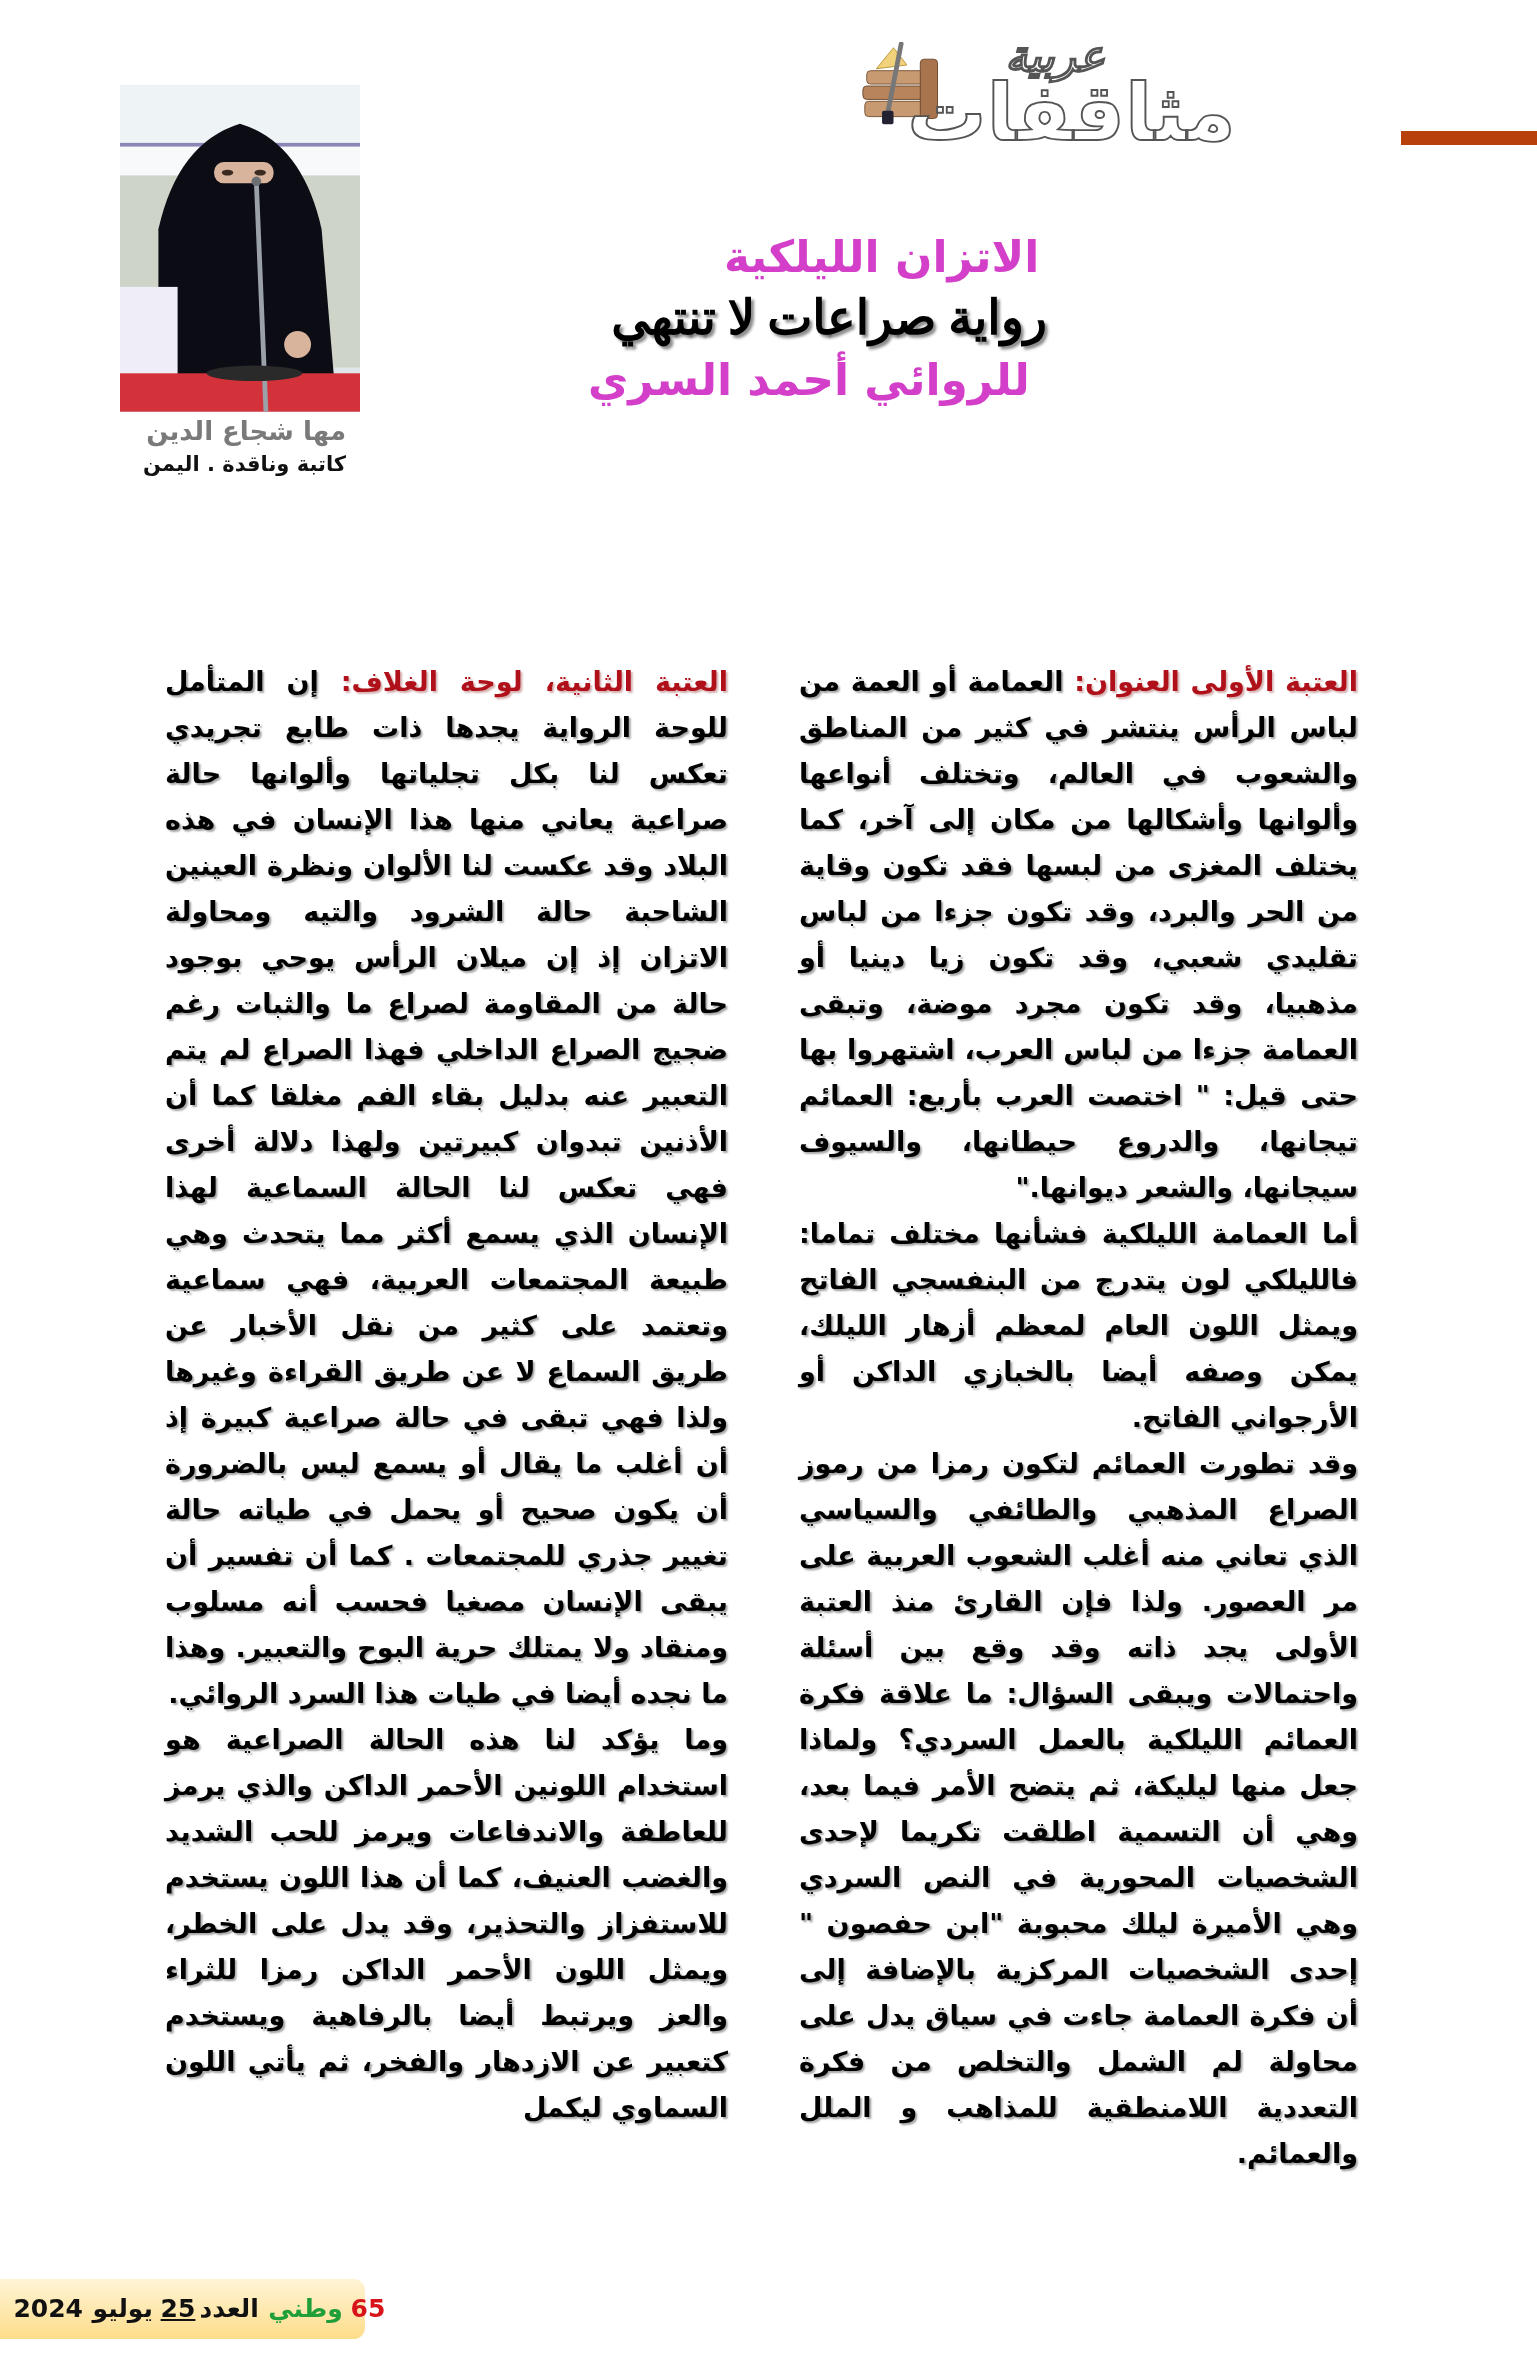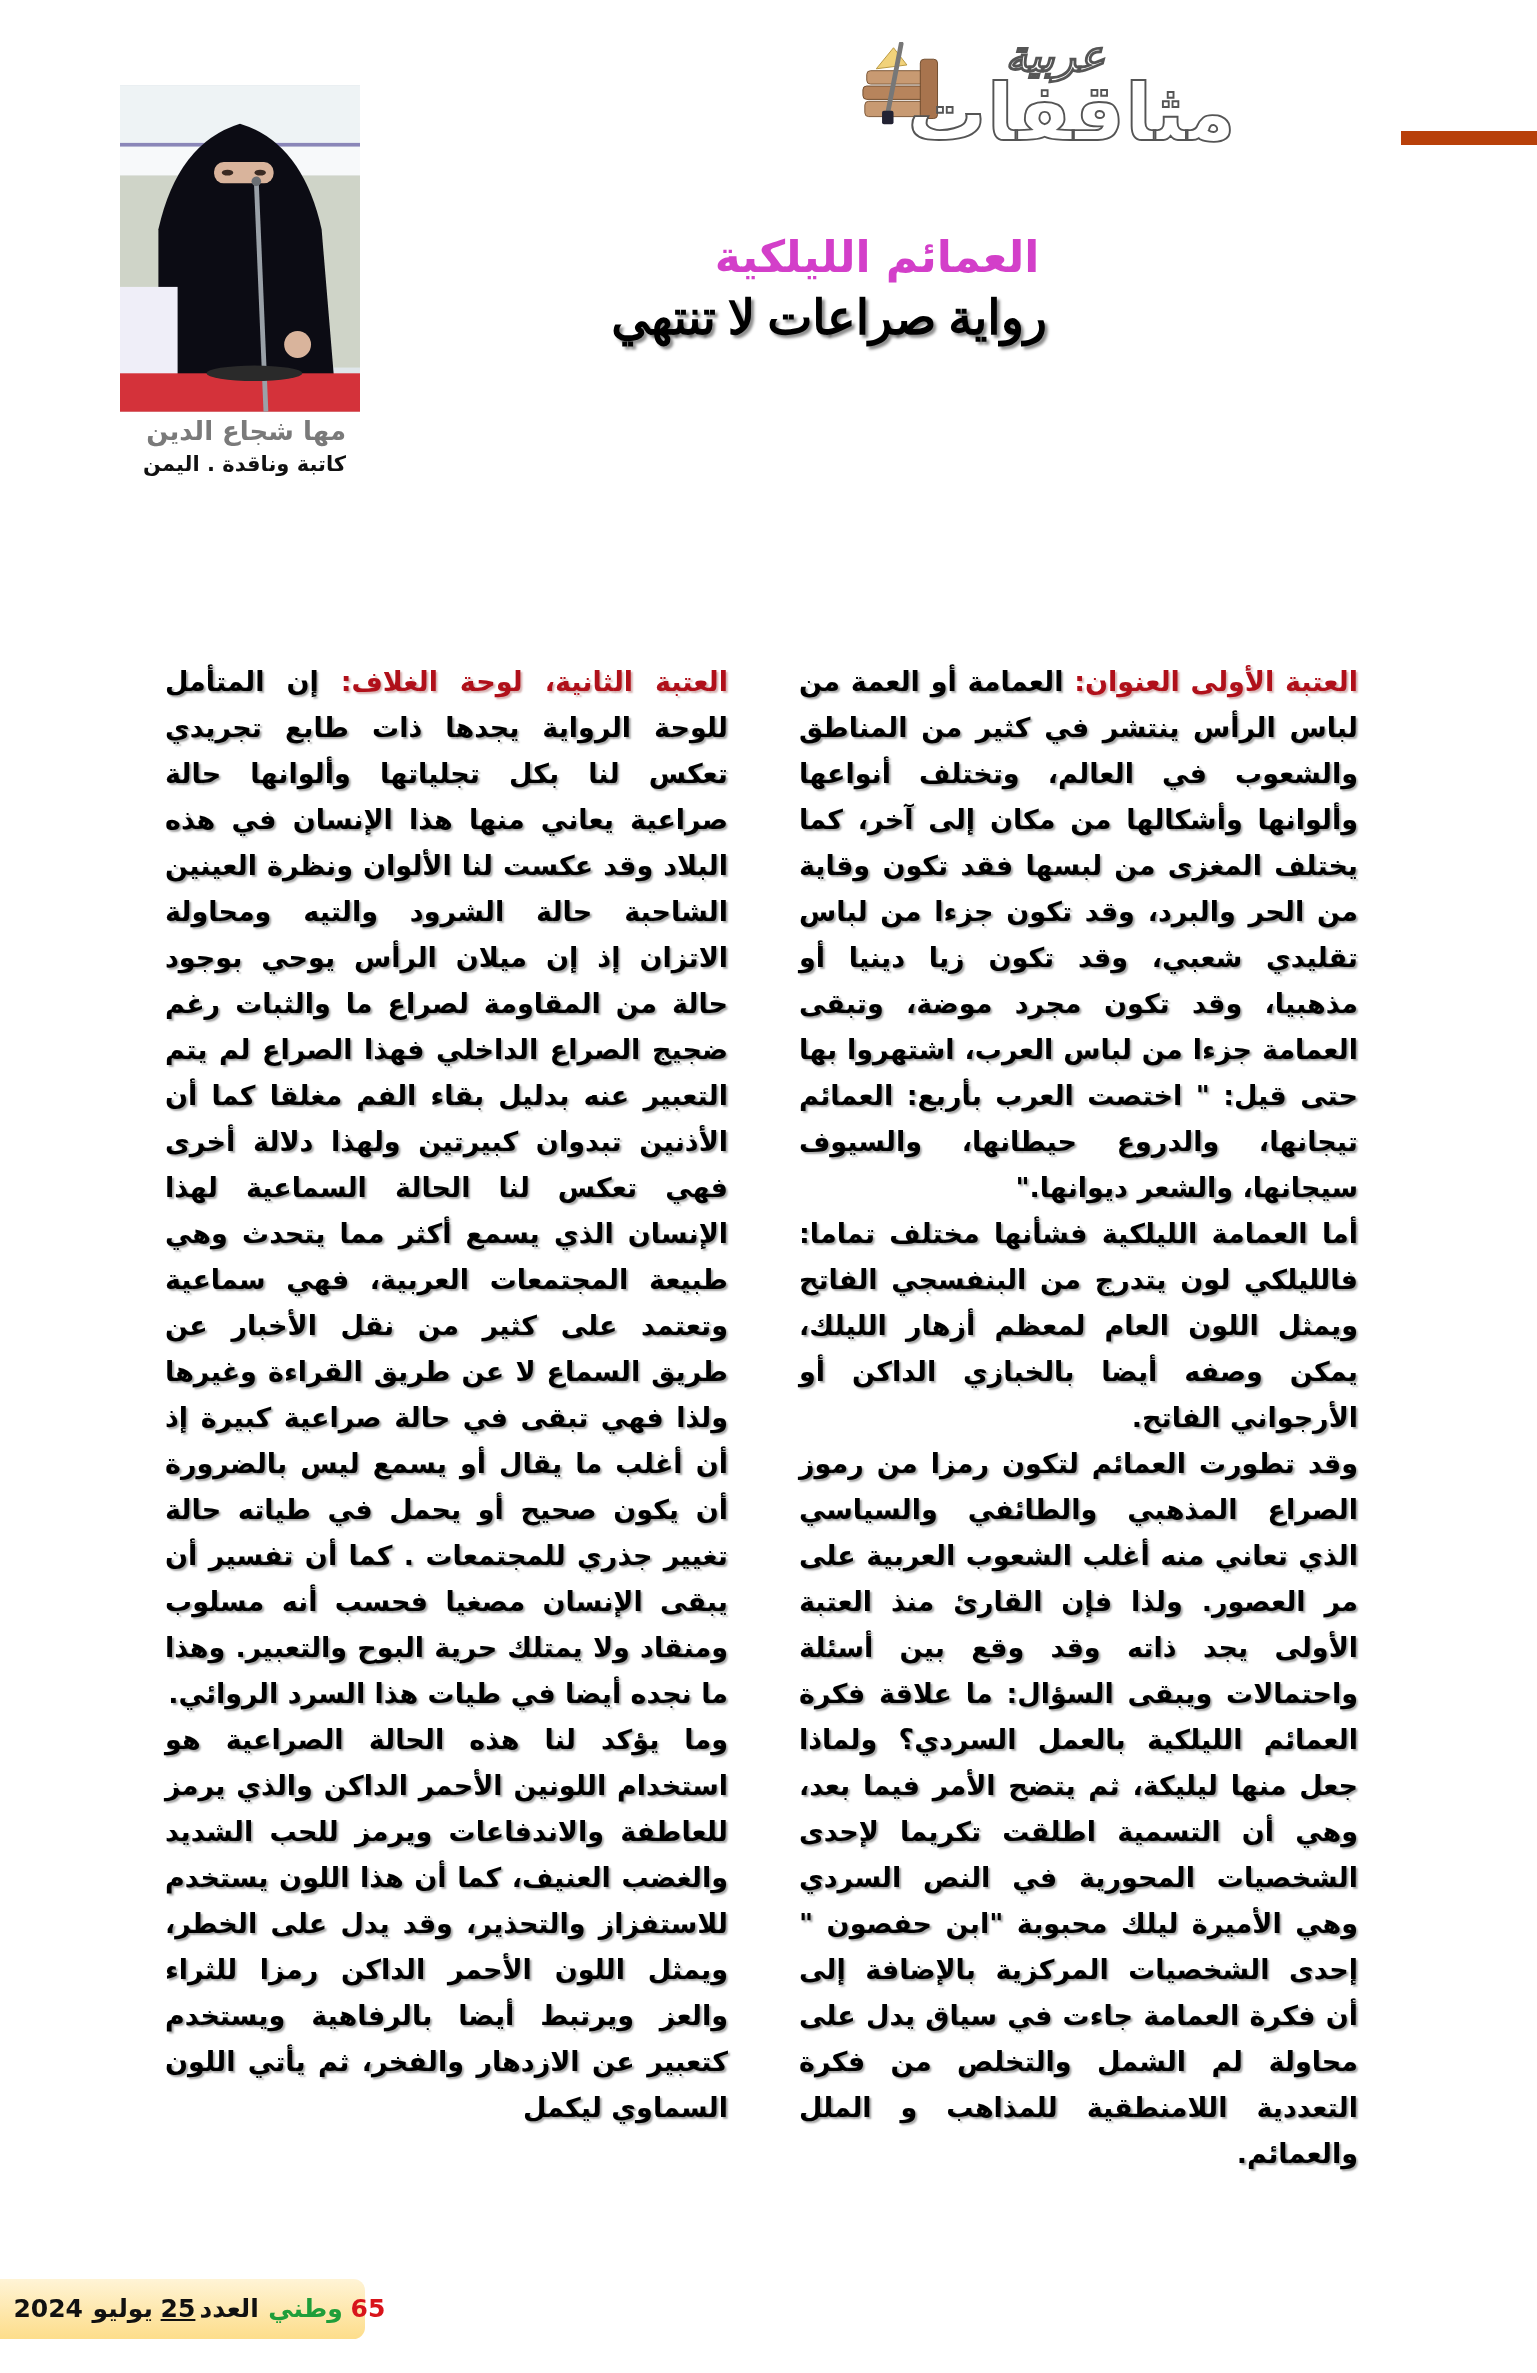--- a/index.html
+++ b/index.html
@@ -97,22 +97,23 @@
     <line x1="142" y1="100" x2="152" y2="340" stroke="#9aa1a8" stroke-width="5"></line>
     <circle cx="142" cy="100" r="5" fill="#6b6f74"></circle>
     <ellipse cx="140" cy="300" rx="50" ry="8" fill="#2a2a2a"></ellipse>
     <circle cx="185" cy="270" r="14" fill="#d9b49c"></circle>
   </svg>
 </div>
 <div class="author-name">مها شجاع الدين</div>
 <div class="author-role">كاتبة وناقدة . اليمن</div>
 
 <div class="titles">
-  <div class="title-1">العمائم الليلكية</div>
+  <div class="title-1">الاتزان الليلكية</div>
   <div class="title-2">رواية صراعات لا تنتهي</div>
+  <div class="title-3">للروائي أحمد السري</div>
 </div>
 
 <div class="col col-right">
   <p><span class="lead">العتبة الأولى العنوان:</span> <span>العمامة أو العمة من لباس الرأس ينتشر في كثير من المناطق والشعوب في العالم، وتختلف أنواعها وألوانها وأشكالها من مكان إلى آخر، كما يختلف المغزى من لبسها فقد تكون وقاية من الحر والبرد، وقد تكون جزءا من لباس تقليدي شعبي، وقد تكون زيا دينيا أو مذهبيا، وقد تكون مجرد موضة، وتبقى العمامة جزءا من لباس العرب، اشتهروا بها حتى قيل: " اختصت العرب بأربع: العمائم تيجانها، والدروع حيطانها، والسيوف سيجانها، والشعر ديوانها."</span></p>
   <p>أما العمامة الليلكية فشأنها مختلف تماما: فالليلكي لون يتدرج من البنفسجي الفاتح ويمثل اللون العام لمعظم أزهار الليلك، يمكن وصفه أيضا بالخبازي الداكن أو الأرجواني الفاتح.</p>
   <p>وقد تطورت العمائم لتكون رمزا من رموز الصراع المذهبي والطائفي والسياسي الذي تعاني منه أغلب الشعوب العربية على مر العصور. ولذا فإن القارئ منذ العتبة الأولى يجد ذاته وقد وقع بين أسئلة واحتمالات ويبقى السؤال: ما علاقة فكرة العمائم الليلكية بالعمل السردي؟ ولماذا جعل منها ليليكة، ثم يتضح الأمر فيما بعد، وهي أن التسمية اطلقت تكريما لإحدى الشخصيات المحورية في النص السردي وهي الأميرة ليلك محبوبة "ابن حفصون " إحدى الشخصيات المركزية بالإضافة إلى أن فكرة العمامة جاءت في سياق يدل على محاولة لم الشمل والتخلص من فكرة التعددية اللامنطقية للمذاهب و الملل والعمائم.</p>
 </div>
 
 <div class="col col-left">
   <p><span class="lead">العتبة الثانية، لوحة الغلاف:</span> <span>إن المتأمل للوحة الرواية يجدها ذات طابع تجريدي تعكس لنا بكل تجلياتها وألوانها حالة صراعية يعاني منها هذا الإنسان في هذه البلاد وقد عكست لنا الألوان ونظرة العينين الشاحبة حالة الشرود والتيه ومحاولة الاتزان إذ إن ميلان الرأس يوحي بوجود حالة من المقاومة لصراع ما والثبات رغم ضجيج الصراع الداخلي فهذا الصراع لم يتم التعبير عنه بدليل بقاء الفم مغلقا كما أن الأذنين تبدوان كبيرتين ولهذا دلالة أخرى فهي تعكس لنا الحالة السماعية لهذا الإنسان الذي يسمع أكثر مما يتحدث وهي طبيعة المجتمعات العربية، فهي سماعية وتعتمد على كثير من نقل الأخبار عن طريق السماع لا عن طريق القراءة وغيرها ولذا فهي تبقى في حالة صراعية كبيرة إذ أن أغلب ما يقال أو يسمع ليس بالضرورة أن يكون صحيح أو يحمل في طياته حالة تغيير جذري للمجتمعات . كما أن تفسير أن يبقى الإنسان مصغيا فحسب أنه مسلوب ومنقاد ولا يمتلك حرية البوح والتعبير. وهذا ما نجده أيضا في طيات هذا السرد الروائي.</span></p>

